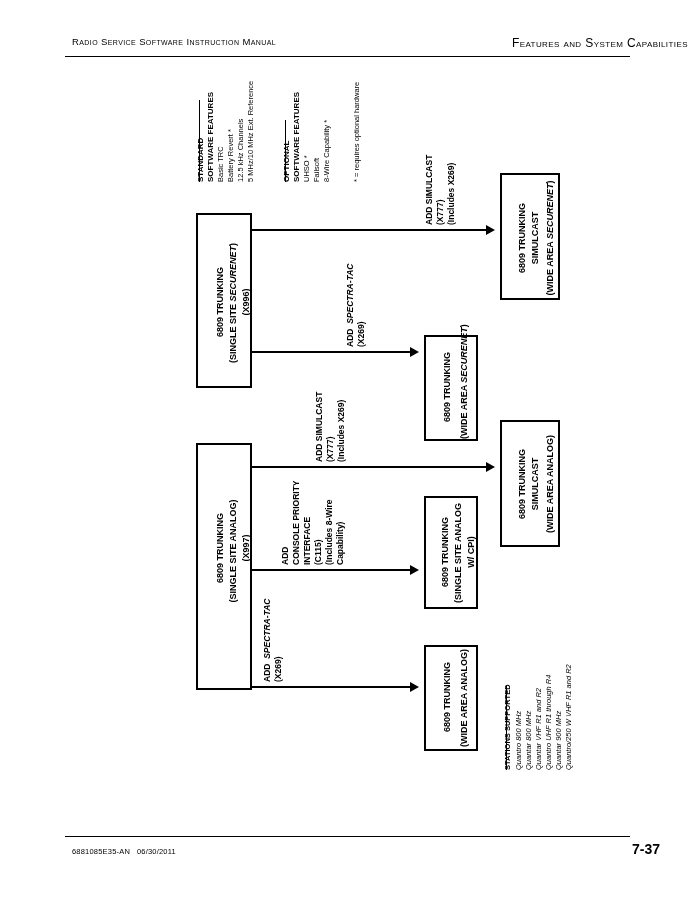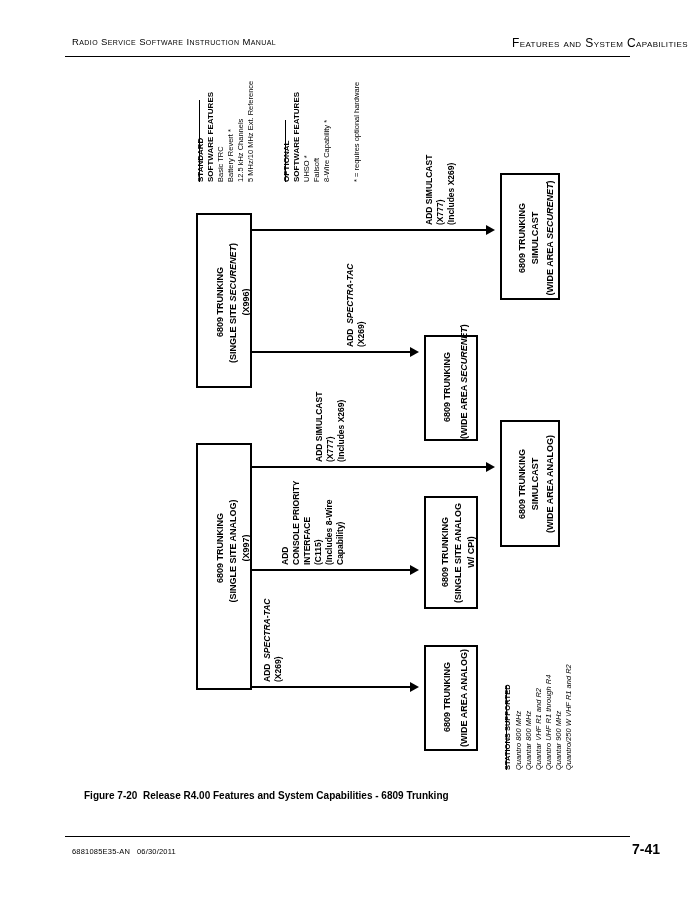--- a/index.html
+++ b/index.html
@@ -168,23 +168,20 @@
 
   <div class="legrule" style="left:506px;top:686px;height:84px;"></div>
   <div class="rot lbl" style="left:503px;top:770px;font-size:7.5px;">STATIONS SUPPORTED</div>
   <div class="rot smi" style="left:514px;top:770px;">Quantro  800 MHz</div>
   <div class="rot smi" style="left:524px;top:770px;">Quantar  800 MHz</div>
   <div class="rot smi" style="left:534px;top:770px;">Quantar  VHF R1 and R2</div>
   <div class="rot smi" style="left:544px;top:770px;">Quantro  UHF R1 through R4</div>
   <div class="rot smi" style="left:554px;top:770px;">Quantar  900 MHz</div>
   <div class="rot smi" style="left:564px;top:770px;">Quantro/250 W VHF R1 and R2</div>
 
-  <div class="caption">
-    <span class="cn">Figure 7-20</span><span>&nbsp;&nbsp;</span><span>Release R4.00 Features and System Capabilities - 6809 Trunking</span>
-  </div>
 
   <div class="ftr-rule"></div>
   <div class="ftr-left">
     <span>6881085E35-AN</span><span>&nbsp;&nbsp;&nbsp;</span><span>06/30/2011</span>
   </div>
-  <div class="ftr-right">7-41</div>
+  <div class="ftr-right">7-37</div>
 
 </div>
 
 </body></html>

